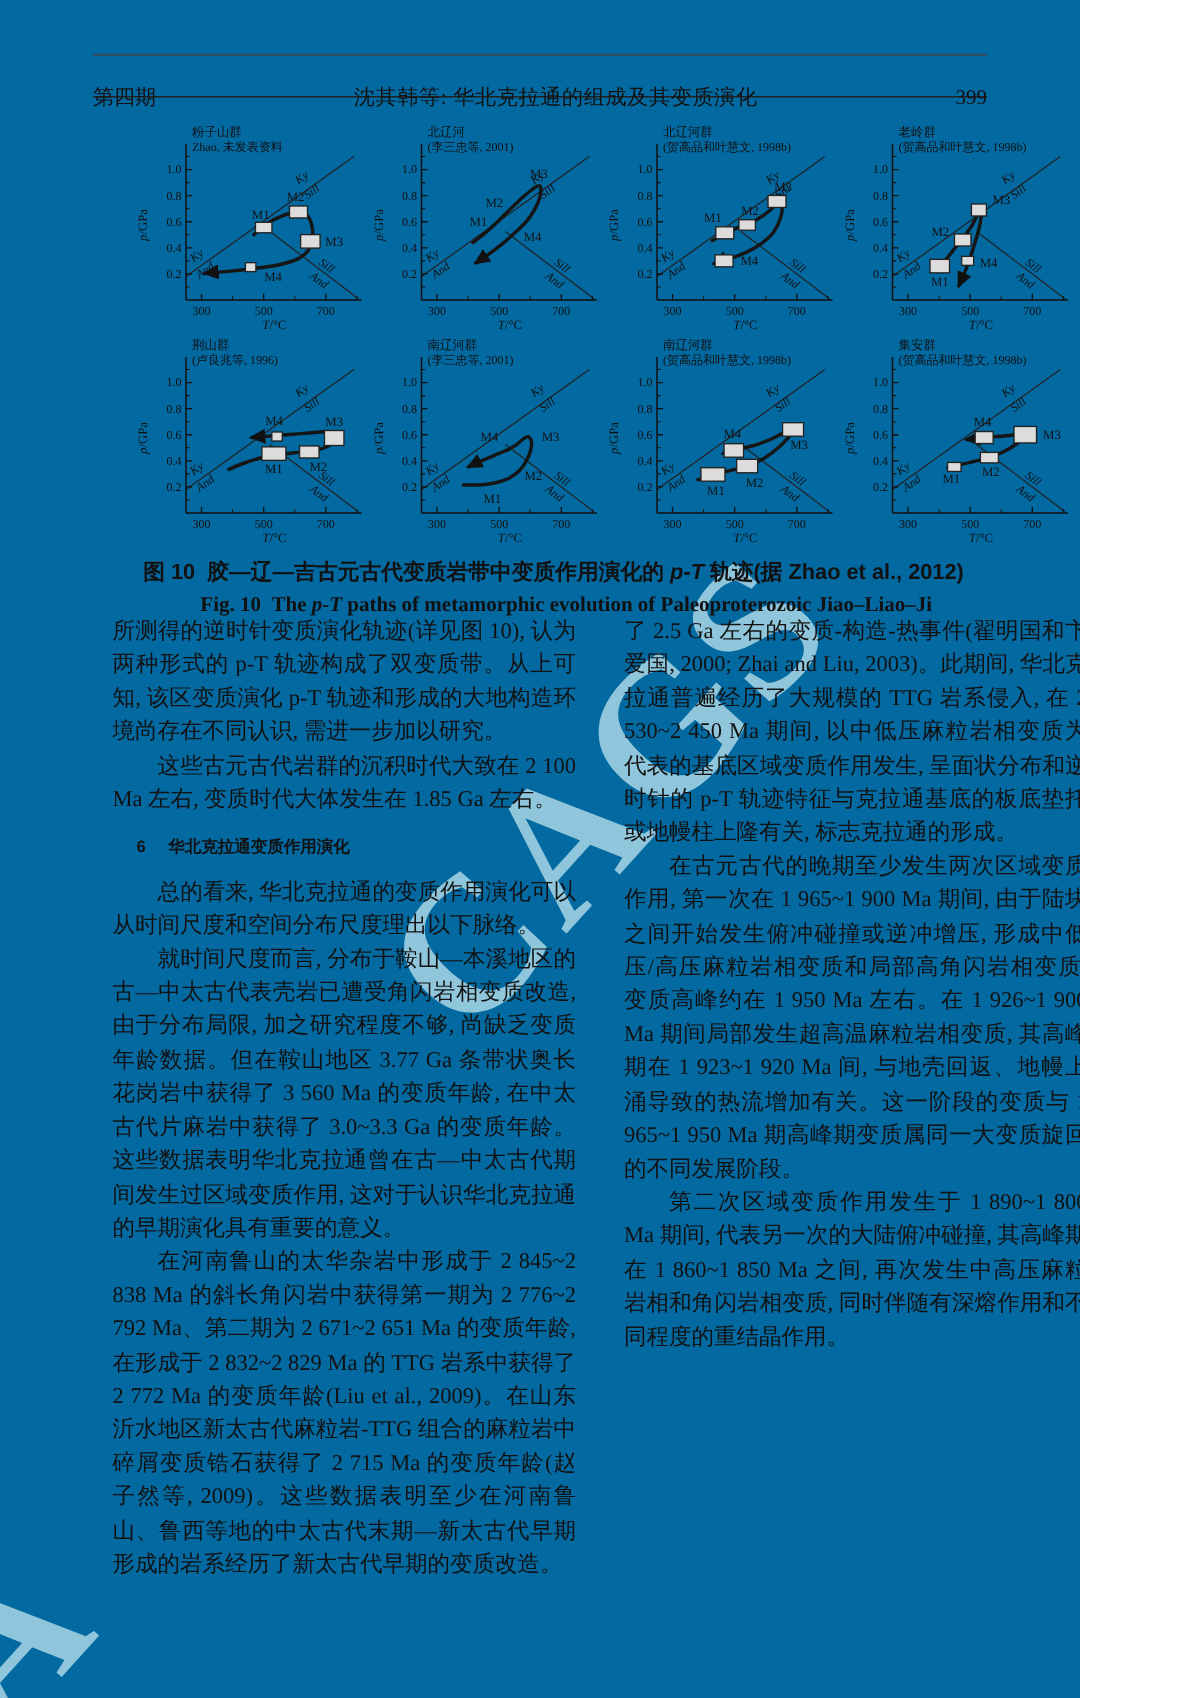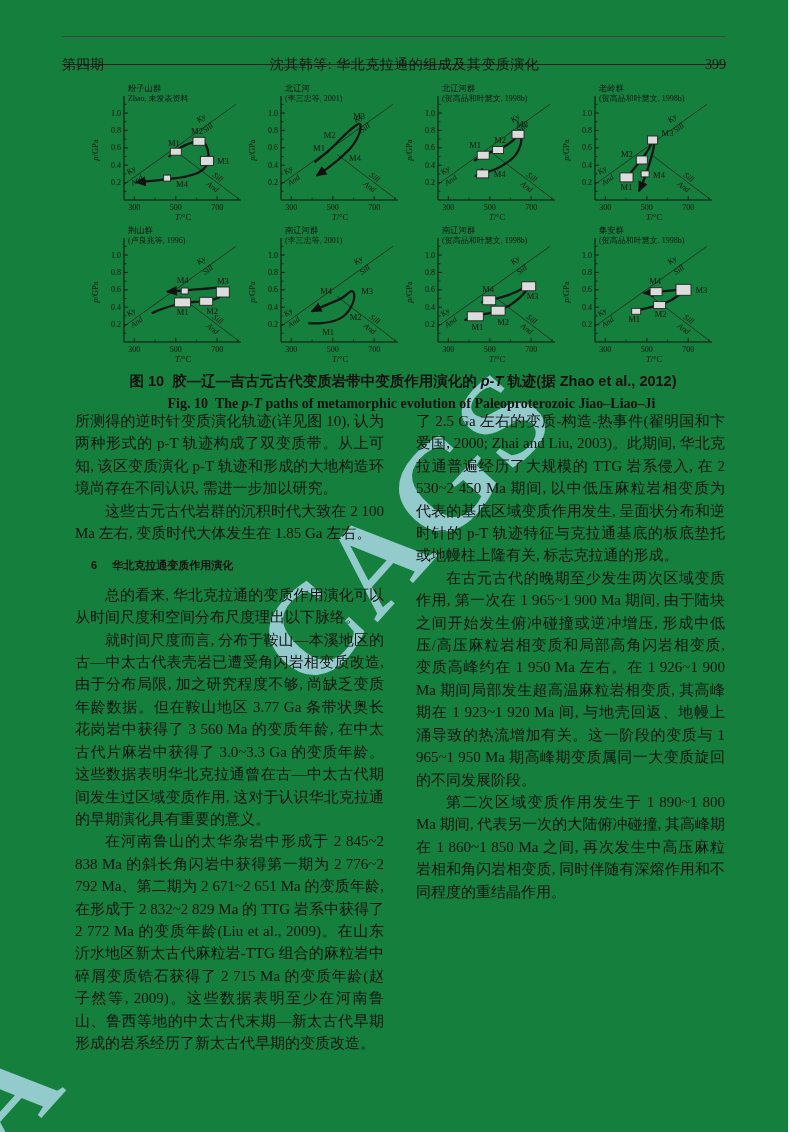--- a/index.html
+++ b/index.html
@@ -1,16 +1,16 @@
 <!DOCTYPE html>
 <html><head>
 <meta charset="utf-8">
 <style>
   html,body{margin:0;padding:0;background:#ffffff;}
-  .page{position:relative;width:788px;height:1132px;overflow:hidden;background:#15803d;
+  .page{position:relative;width:720px;height:1132px;overflow:hidden;background:#0369a1;
         font-family:"Liberation Serif",serif;color:#111;}
   
   .topline{position:absolute;left:62px;right:62px;top:36px;border-top:1px solid #444;}
   .pagehead{position:absolute;left:62px;right:62px;top:40px;height:22px;
             display:flex;justify-content:space-between;align-items:baseline;
             font-size:14px;border-bottom:1.5px solid #222;padding-bottom:2px;}
   .pagehead .mid{letter-spacing:.5px;margin-top:16px;}
   
   .figgrid{position:absolute;left:88px;top:80px;display:grid;
            grid-template-columns:repeat(4,157px);grid-auto-rows:142px;z-index:2;}

